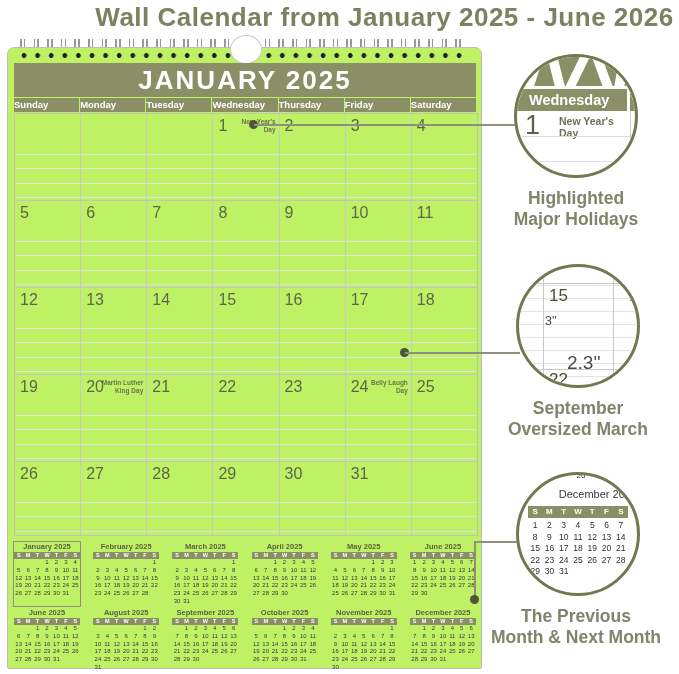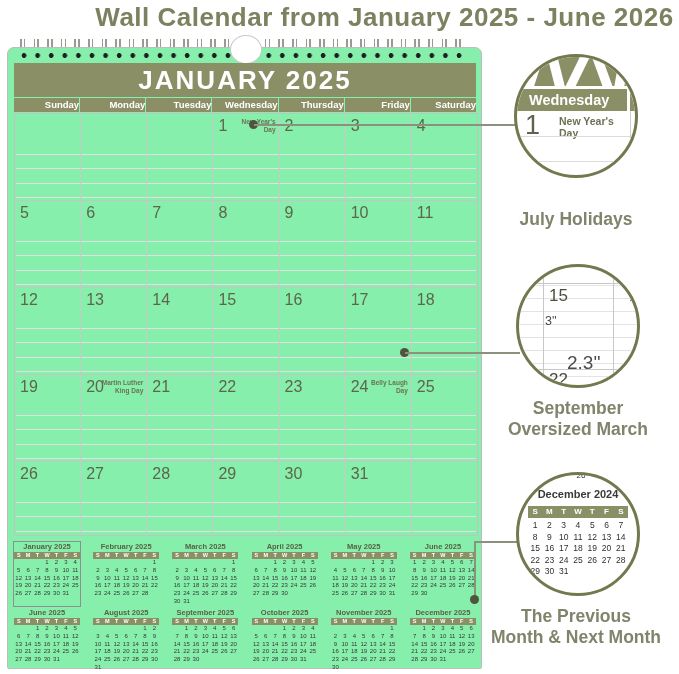--- a/index.html
+++ b/index.html
@@ -4,35 +4,35 @@
 <style>
   html,body{margin:0;padding:0;background:#fff;}
   #stage{position:relative;width:679px;height:674px;background:#fff;overflow:hidden;
          font-family:"Liberation Sans", sans-serif;}
 
   
   .page-title{position:absolute;left:0;top:2px;width:679px;text-align:center;
     font-size:26px;font-weight:bold;color:#7c815f;letter-spacing:0.5px;padding-left:45px;}
 
   
-  .sheet{position:absolute;left:7px;top:47px;width:475px;height:622px;background:#86efac;
+  .sheet{position:absolute;left:7px;top:47px;width:475px;height:622px;background:#bef264;
     border:1px solid #bdbdbd;border-radius:7px 7px 2px 2px;box-sizing:border-box;}
   .spiral-ticks{position:absolute;left:12px;right:12px;top:-9px;height:8px;
     background:repeating-linear-gradient(90deg,#9a9a92 0 1.6px,transparent 1.6px 3.8px,#9a9a92 3.8px 5.4px,transparent 5.4px 13.6px);}
   .spiral-dots{position:absolute;left:12px;right:12px;top:3px;height:9px;
     background-image:radial-gradient(circle at 4px 4.5px,#1f1f1f 2.1px,transparent 2.7px);
     background-size:13.6px 9px;background-repeat:repeat-x;}
   .hang-bump{position:absolute;left:50%;top:-13px;width:30px;height:27px;margin-left:-15px;
     background:#fff;border:1.5px solid #c9c9c9;border-radius:50%;}
 
   .month-bar{position:absolute;left:6px;top:15px;width:462px;height:34px;background:#8b8f66;
     color:#fff;font-size:26px;font-weight:bold;text-align:center;line-height:34px;letter-spacing:2px;}
   .day-header-row{position:absolute;left:6px;top:50px;width:462px;height:14px;display:flex;gap:1px;}
   .day-header-row>div{flex:1;background:#8b8f66;color:#fff;font-size:9.5px;font-weight:bold;
-    text-align:right;line-height:14px;}
+    text-align:left;line-height:14px;}
 
   .main-grid{position:absolute;left:6px;top:65px;width:462px;height:421px;
     border:1px solid #c2c2c2;box-sizing:content-box;display:flex;flex-direction:column;}
   .week-row{position:relative;height:86px;border-bottom:1px solid #c5c5c5;}
   .week-row:last-child{flex:1;border-bottom:none;}
   .week-row{display:flex;}
   .rules{position:absolute;left:1px;right:1px;top:27px;bottom:2px;pointer-events:none;
     background:repeating-linear-gradient(to bottom,transparent 0 13.2px,#e0e0e0 13.2px 14.2px);}
   .day-cell{position:relative;flex:1;}
   .day-cell + .day-cell{border-left:1px solid #c9c9c9;}
@@ -91,21 +91,21 @@
   .c2-rules{position:absolute;left:0;right:0;top:6px;bottom:0;
     background:repeating-linear-gradient(to bottom,transparent 0 12px,#e3e3e3 12px 13px);}
   .c2-vb{position:absolute;top:0;bottom:0;width:1px;background:#c8c8c8;}
   .c2-hb{position:absolute;left:0;right:0;height:1px;background:#c8c8c8;}
   .c2-date{position:absolute;font-size:17px;color:#4a4f3d;}
   .c2-meas{position:absolute;color:#4c4c4c;}
 
   
   .c3-topdates{position:absolute;top:-4px;left:26px;width:72px;display:flex;justify-content:space-between;
     font-size:8px;color:#333;}
-  .c3-title{position:absolute;top:13px;left:0;right:0;text-align:center;font-size:11px;font-weight:bold;color:#3a3a3a;}
+  .c3-title{position:absolute;top:13px;left:0;right:0;text-align:right;font-size:11px;font-weight:normal;color:#3a3a3a;}
   .c3-head{position:absolute;top:31px;left:9px;right:9px;height:12px;background:#8b8f66;display:flex;}
   .c3-head>div{flex:1;color:#fff;font-size:8px;font-weight:bold;text-align:center;line-height:12px;}
   .c3-grid{position:absolute;top:45px;left:9px;right:9px;}
   .c3-week{display:flex;height:11.5px;}
   .c3-week>div{flex:1;text-align:center;font-size:8.5px;line-height:11.5px;color:#2f2f2f;}
 </style>
 </head>
 <body>
 
 <div id="stage">
@@ -988,22 +988,22 @@
     </div>
     <div class="c1-wedbar">Wednesday</div>
     <div class="c1-gap"></div>
     <div class="c1-one">1</div>
     <div class="c1-holiday">New Year's Day</div>
     <div class="c1-rules"></div>
     <div class="c1-colline"></div>
     <div class="c1-two">2</div>
   </div>
   <div class="caption" id="cap1">
-    <br>
-    <span>July Holidays</span>
+    <span>Highlighted</span><br>
+    <span>Major Holidays</span>
   </div>
 
   <div class="callout-circle" id="circle2">
     <div class="c2-rules"></div>
     <div class="c2-vb" style="left:24px;"></div>
     <div class="c2-vb" style="left:94px;"></div>
     <div class="c2-hb" style="top:16px;"></div>
     <div class="c2-hb" style="top:102px;"></div>
     <div class="c2-date" style="left:30px;top:19px;">15</div>
     <div class="c2-date" style="left:110px;top:19px;">16</div>

